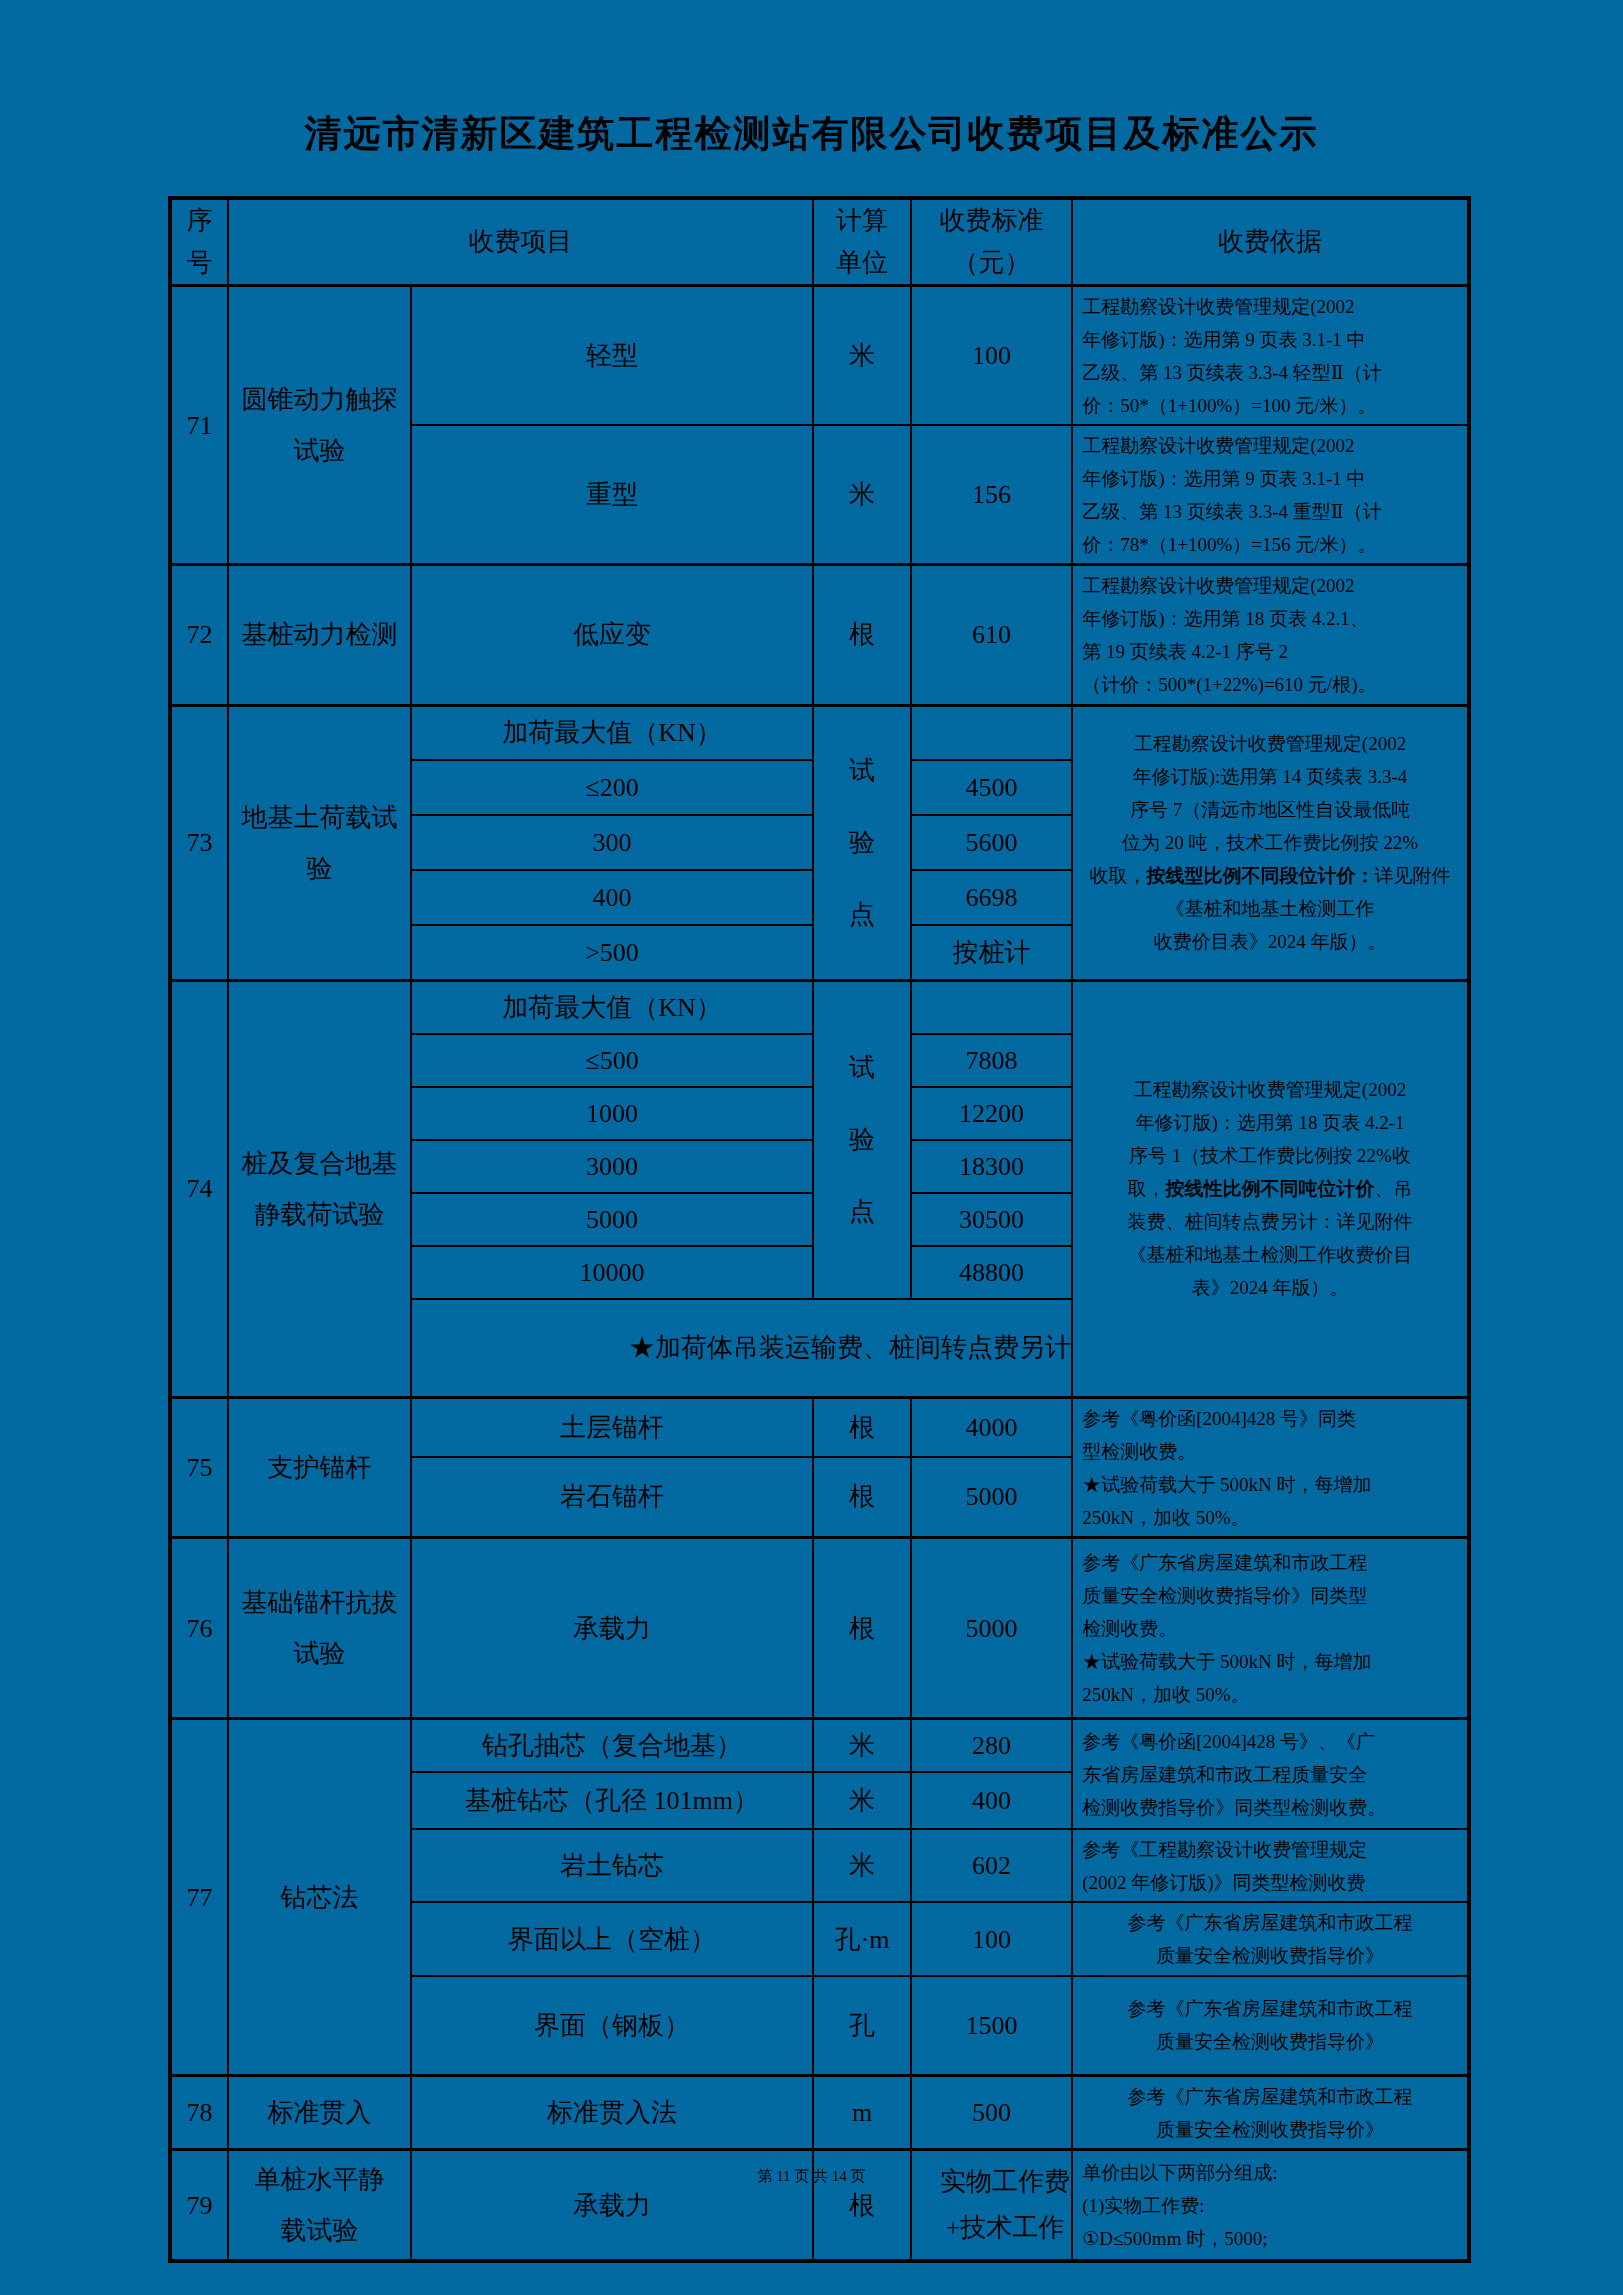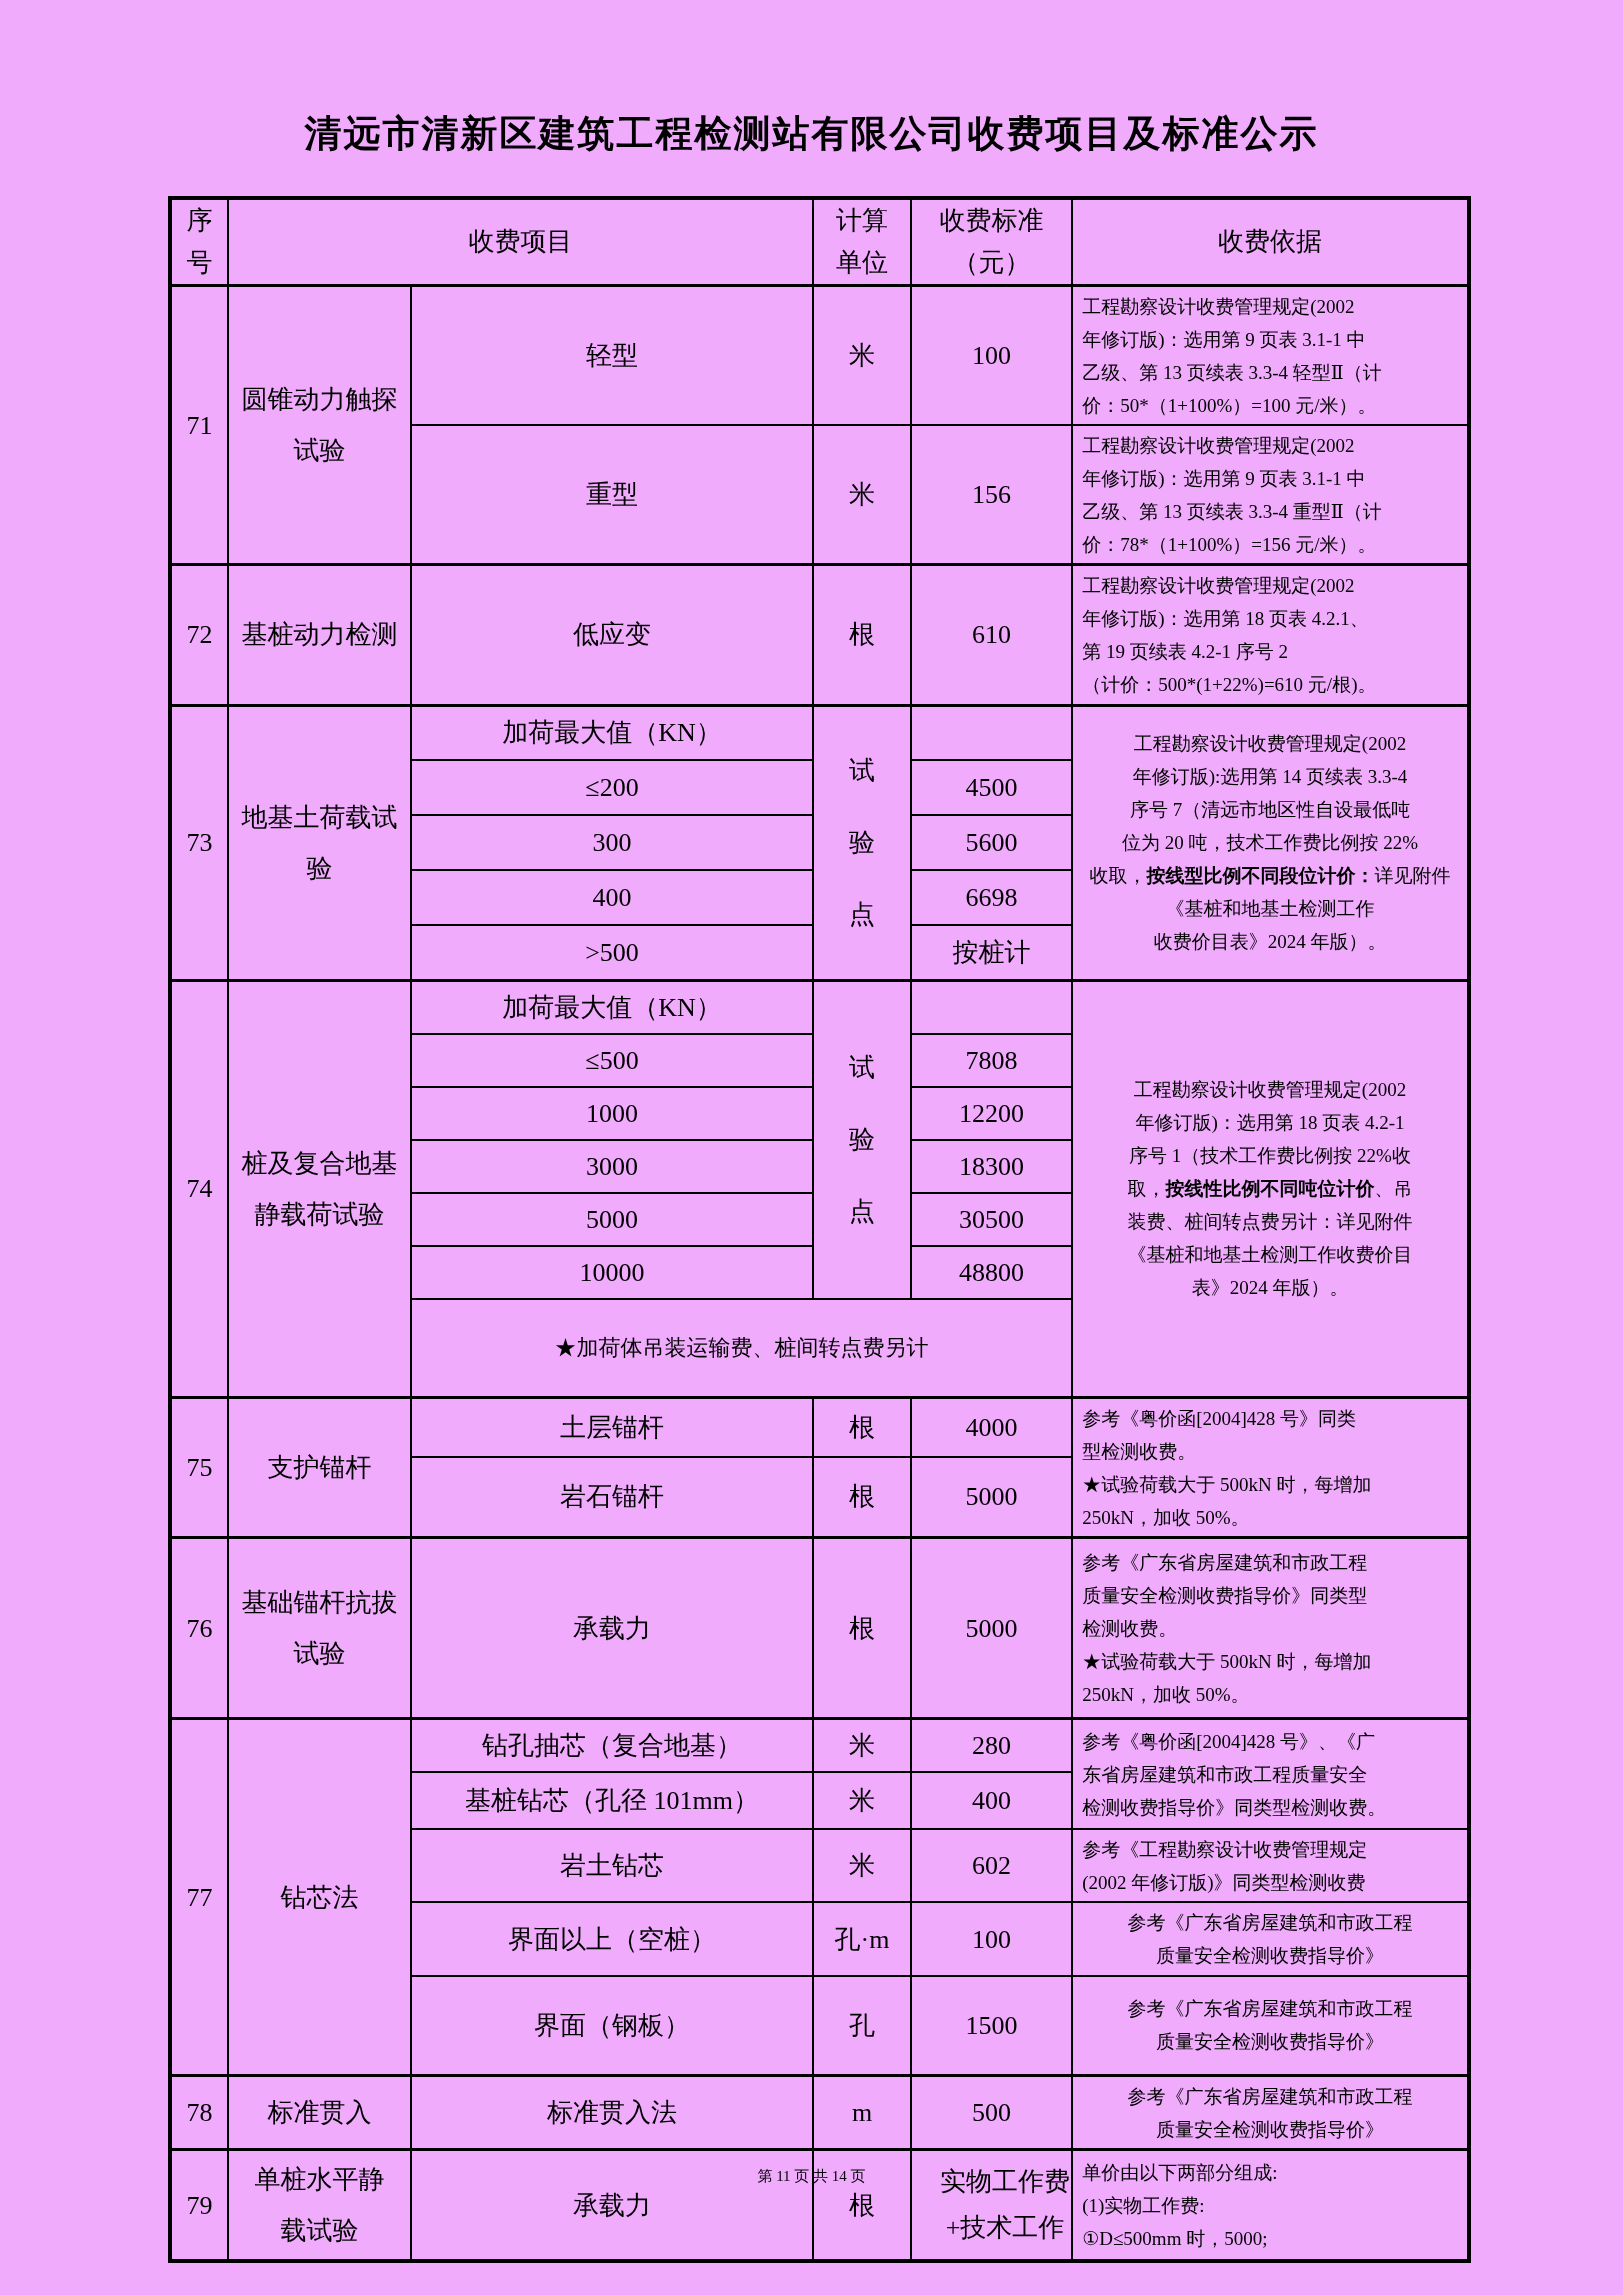--- a/index.html
+++ b/index.html
@@ -1,19 +1,19 @@
 <!DOCTYPE html>
 <html style="font-size:10.5px"><head>
 <meta charset="utf-8">
 <style>
   html,body { margin:0; padding:0; background:#e8e8e8; }
   .page {
     position:relative;
     width:1623px; height:2295px;
-    background:#f0abfc;
+    background:#0369a1;
     font-family:"Liberation Serif","DejaVu Serif",serif;
     color:#000;
     overflow:hidden;
   }
   .doc-title {
     position:absolute; top:113px; left:0; width:100%;
     text-align:center;
     font-size:37px; font-weight:bold; letter-spacing:2px;
     line-height:41px;
     white-space:nowrap;
@@ -38,21 +38,21 @@
   tr.major > td { border-top-width:3.9px; }
   td.hdr { line-height:42px; }
   td.unit-v { line-height:72px; }
   td.basis {
     text-align:left;
     font-size:19px;
     line-height:33px;
     padding:2.6px 9.2px;
   }
   td.basis.center { text-align:center; }
-  td.note-cell { font-size:22px; }
+  td.note-cell { font-size:26px;text-align:right; }
   td.price-2l { line-height:46px;padding-left:27px; }
   .doc-footer {
     position:absolute; top:2167px; left:0; width:100%;
     text-align:center;
     font-size:15px;
   }
   b { font-weight:bold; }
 </style>
 </head>
 <body>

